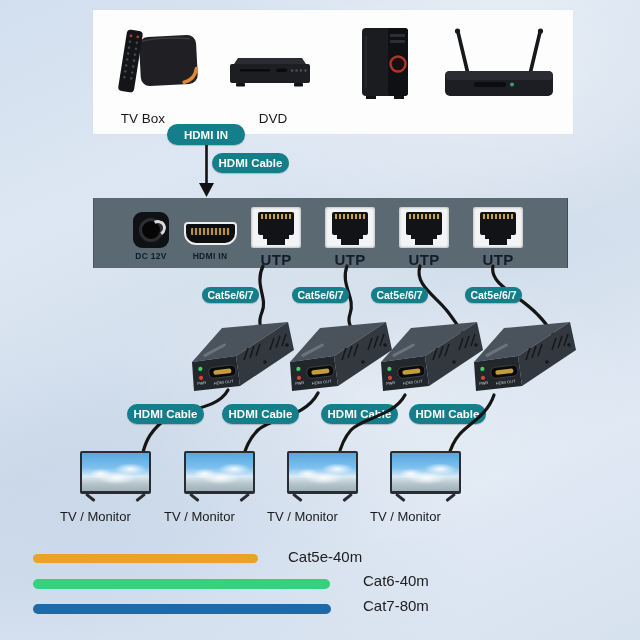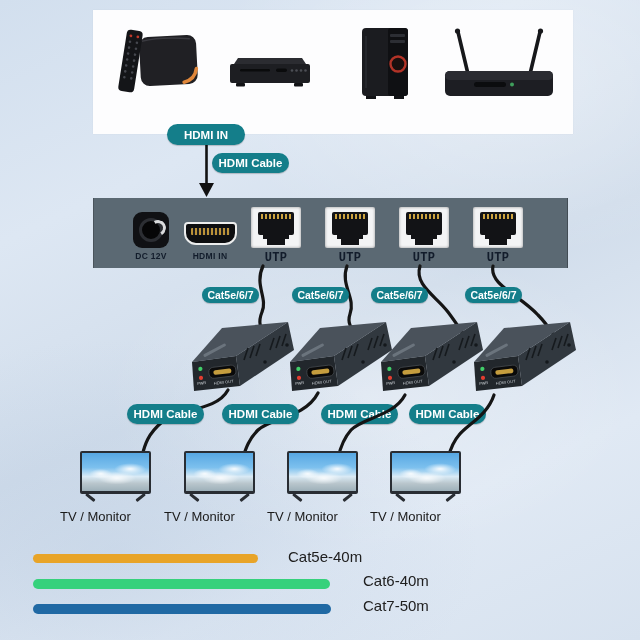--- a/index.html
+++ b/index.html
@@ -51,21 +51,21 @@
       box-shadow: inset 0 0 3px rgba(0,0,0,.4); }
   .utp-port.p1 { left:157px; } .utp-port.p2 { left:231px; } .utp-port.p3 { left:305px; } .utp-port.p4 { left:379px; }
   .utp-port .jack { position:absolute; left:7px; top:5px; width:36px; height:23px; background:#121316; border-radius:2px; }
   .utp-port .pins { position:absolute; left:10px; top:7px; width:30px; height:5px;
       background: repeating-linear-gradient(90deg,#cda440 0 2px, #121316 2px 4px); }
   .utp-port .step { position:absolute; left:12px; top:27px; width:26px; height:5px; background:#121316; }
   .utp-port .tab  { position:absolute; left:16px; top:31px; width:18px; height:7px; background:#121316; }
   .port-label { position:absolute; top:53px; width:70px; text-align:center; font-weight:bold; color:#121c2b; letter-spacing:.3px; }
   .lbl-dc   { left:22px;  font-size:8.5px; }
   .lbl-hdmi { left:81px;  font-size:8.5px; }
-  .lbl-utp  { font-size:12px;font-family:Liberation Mono, monospace; }
+  .lbl-utp  { font-size:15px; }
   .lbl-utp.u1 { left:147px; } .lbl-utp.u2 { left:221px; } .lbl-utp.u3 { left:295px; } .lbl-utp.u4 { left:369px; }
 
   
   .wires { left:0; top:0; width:640px; height:640px; pointer-events:none; }
   .wires-back { z-index:3; } .wires-front { z-index:7; }
 
   
   .receiver { position:absolute; width:110px; height:76px; top:320px; z-index:4; }
   .receiver.r1 { left:188px; } .receiver.r2 { left:286px; } .receiver.r3 { left:377px; } .receiver.r4 { left:470px; }
 
@@ -158,20 +158,22 @@
       <path d="M 30 50 L 20 8" stroke="#17181b" stroke-width="3.6" stroke-linecap="round"></path>
       <circle cx="19.5" cy="7" r="2.6" fill="#17181b"></circle>
       <path d="M 92 50 L 102 8" stroke="#17181b" stroke-width="3.6" stroke-linecap="round"></path>
       <circle cx="102.5" cy="7" r="2.6" fill="#17181b"></circle>
       <rect x="7" y="47" width="108" height="25" rx="5" fill="#1d1e23"></rect>
       <rect x="7" y="47" width="108" height="9" rx="4.5" fill="#2b2c32"></rect>
       <rect x="36" y="58" width="32" height="5" rx="2.5" fill="#0b0c0e"></rect>
       <circle cx="74" cy="60.5" r="2" fill="#3f9e5c"></circle>
     </svg>
 
+    <div class="src-label" style="left:-10px;">TV Box</div>
+    <div class="src-label" style="left:120px;">DVD</div>
   </div>
 
   <div class="abs splitter" style="background: rgb(91, 105, 115);">
     <div class="dc-jack"></div>
     <div class="hdmi-port"></div>
 
     <div class="utp-port p1">
       <div class="jack"></div>
         <div class="pins"></div>
       <div class="step"></div>
@@ -366,15 +368,15 @@
   <div class="tv-label t2">TV / Monitor</div>
   <div class="tv-label t3">TV / Monitor</div>
   <div class="tv-label t4">TV / Monitor</div>
 
   <div class="legend-bar g1" style="background: rgb(232, 164, 40); width: 225px;"></div>
   <div class="legend-bar g2" style="background: rgb(54, 209, 124); width: 297px;"></div>
   <div class="legend-bar g3" style="background: rgb(32, 105, 164); width: 298px;"></div>
 
   <div class="legend-label g1">Cat5e-40m</div>
   <div class="legend-label g2">Cat6-40m</div>
-  <div class="legend-label g3">Cat7-50m</div>
+  <div class="legend-label g3">Cat7-80m</div>
 
 </div>
 
 </body></html>

